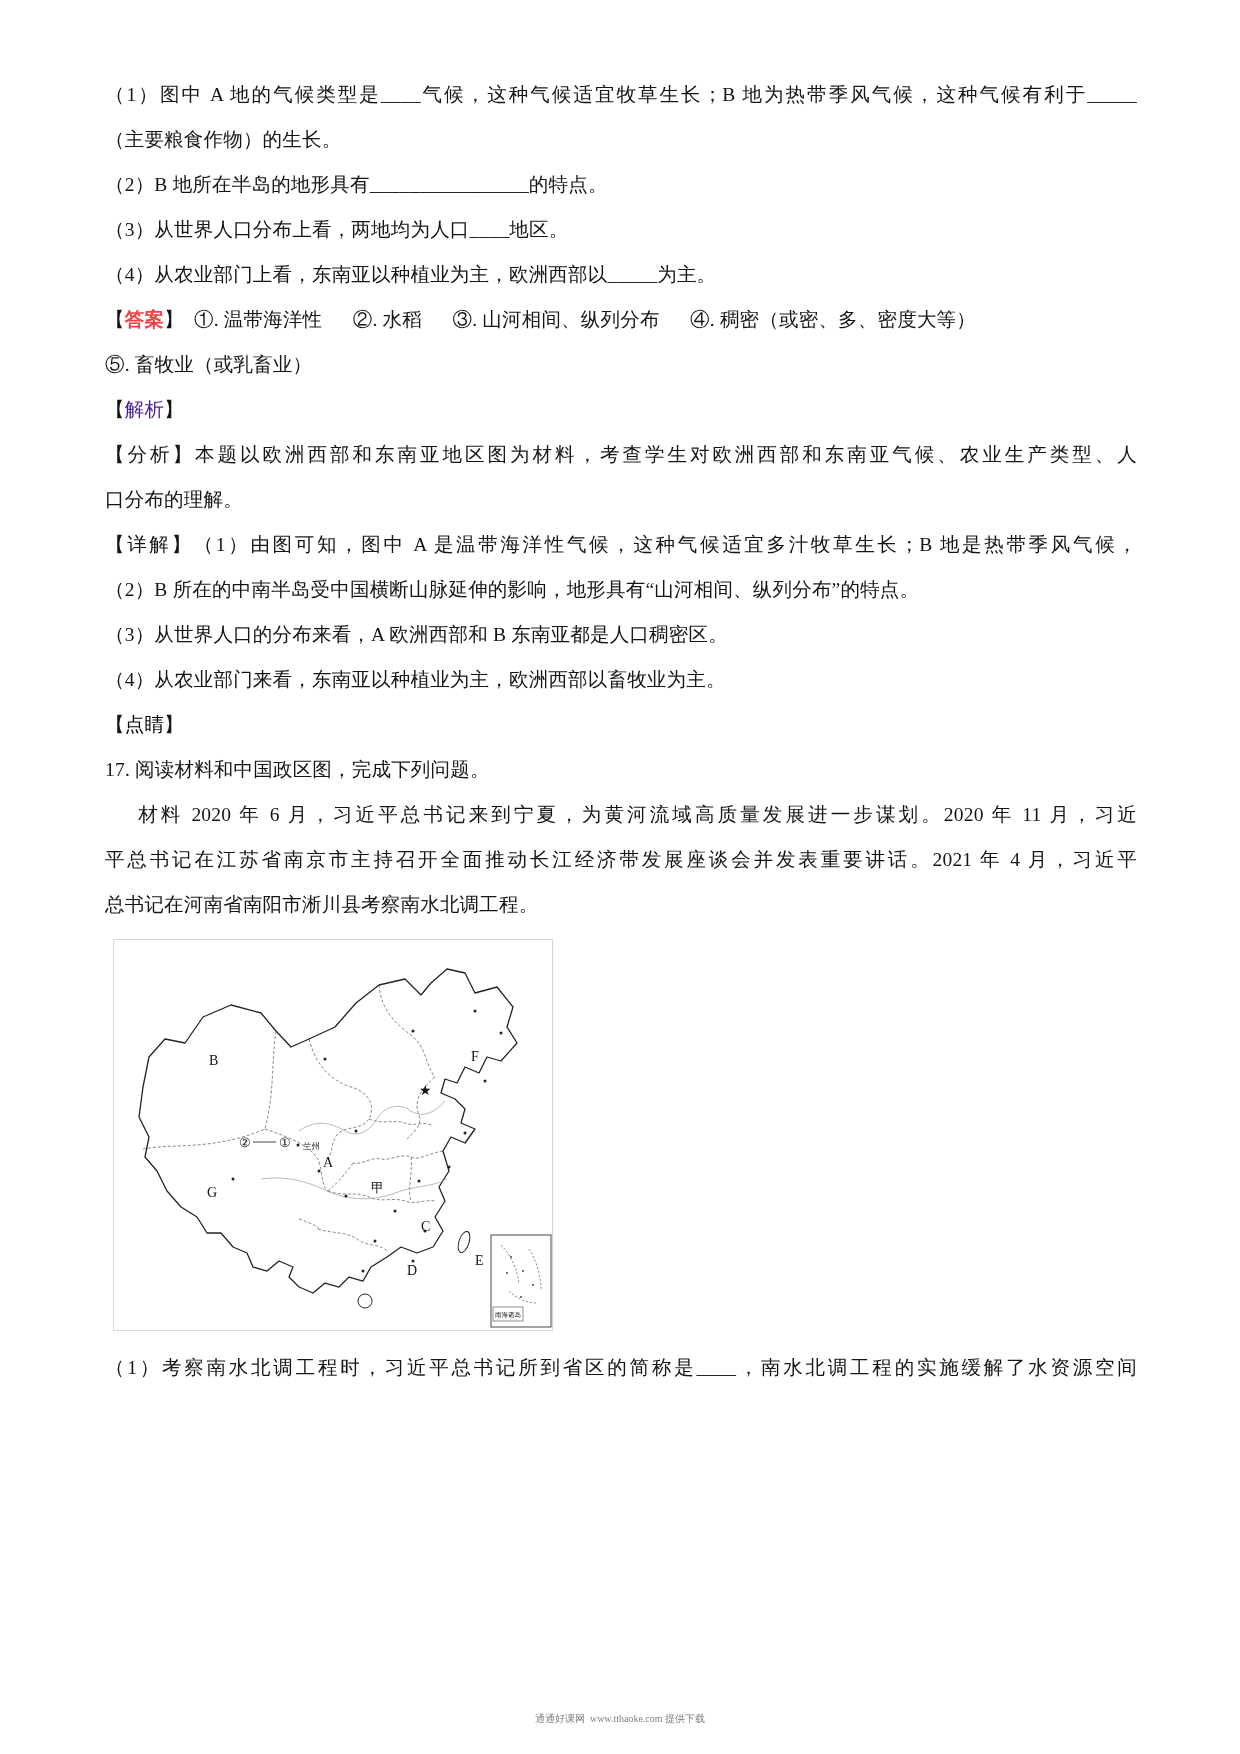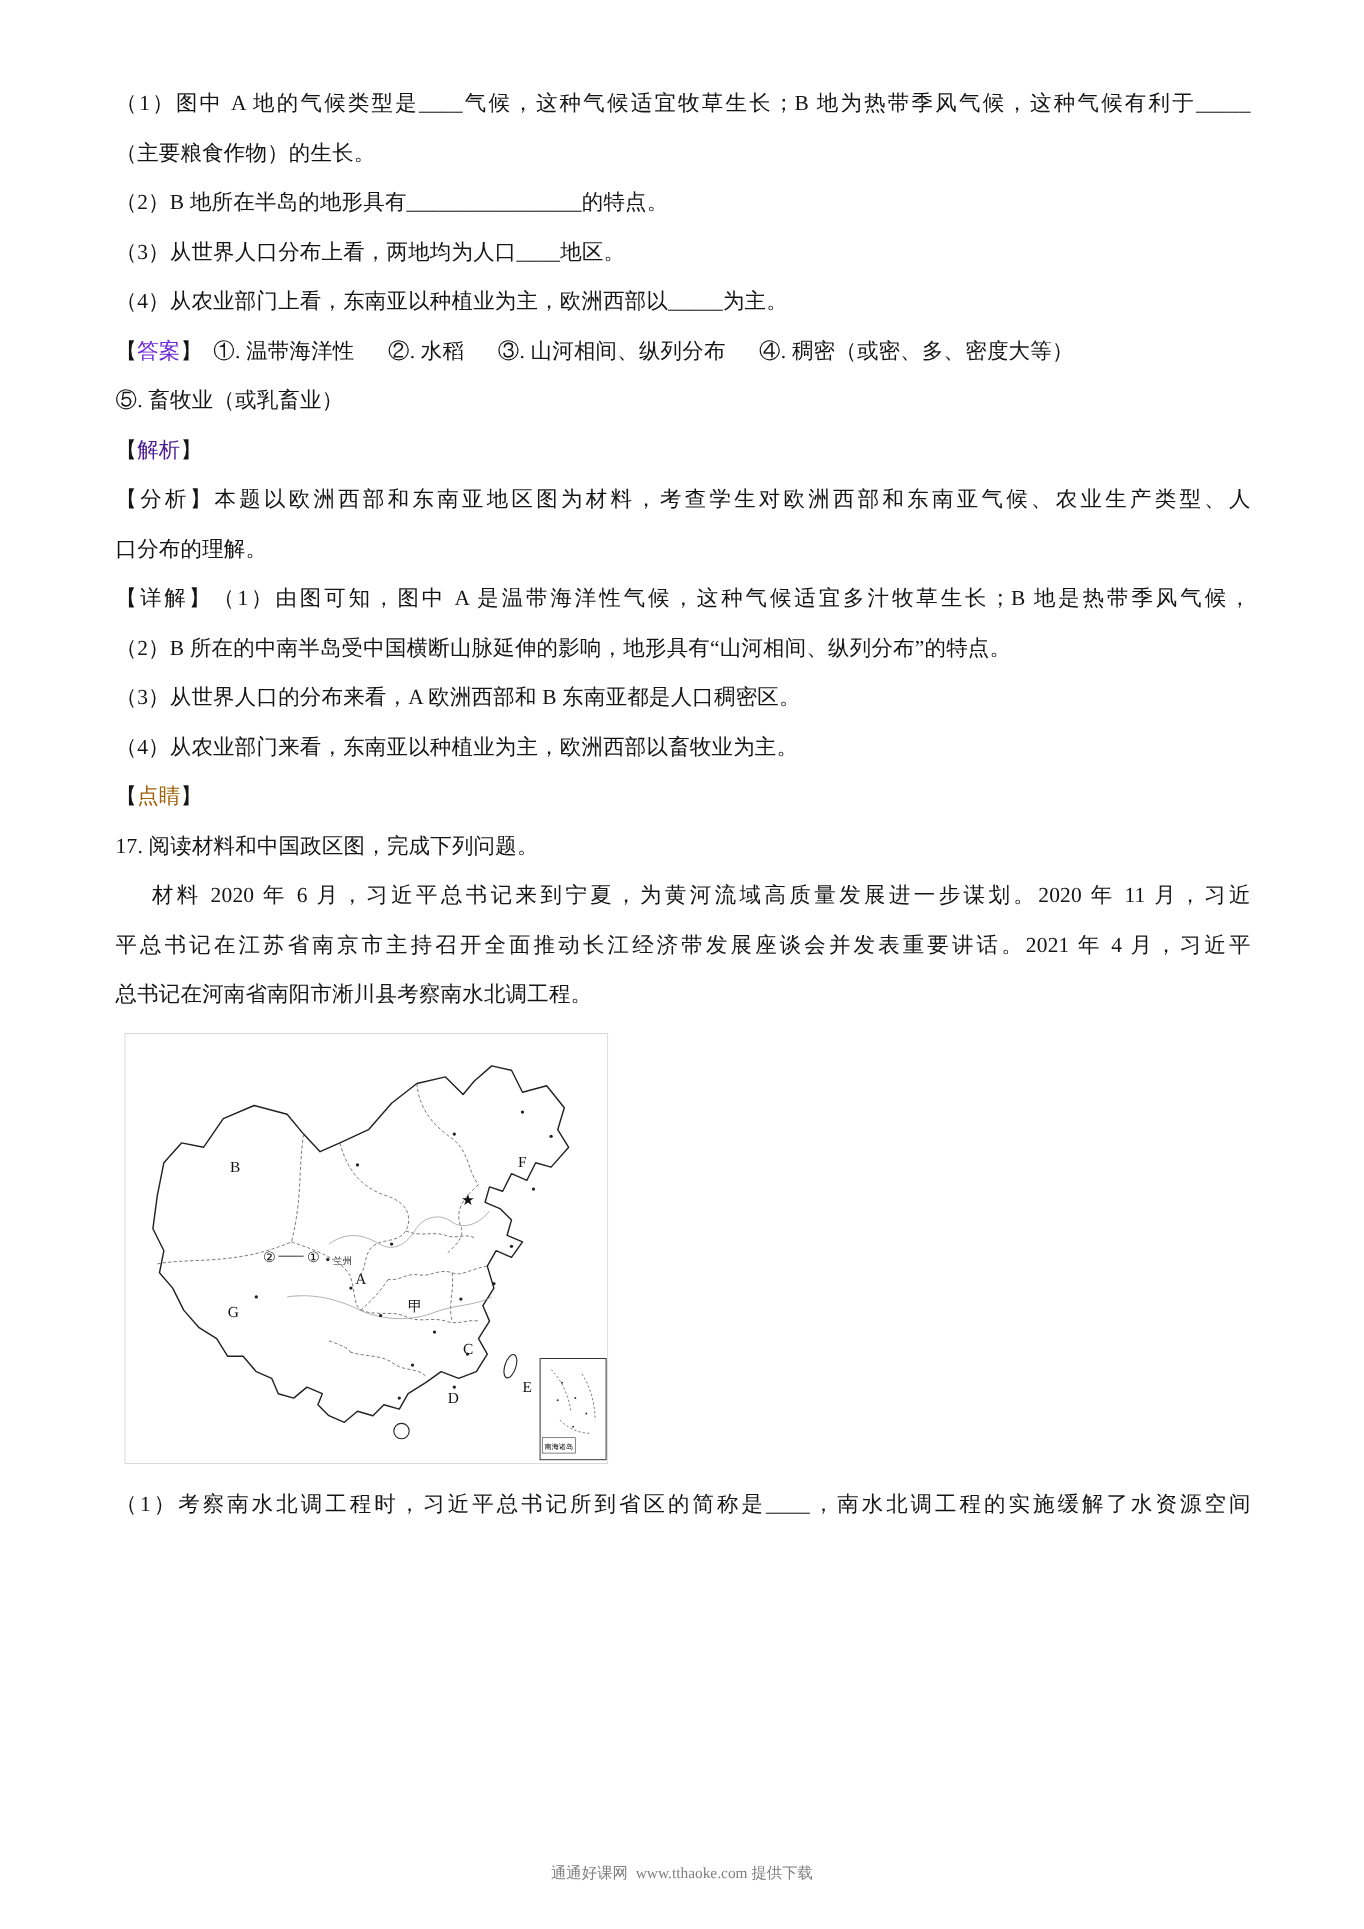--- a/index.html
+++ b/index.html
@@ -21,34 +21,34 @@
   }
   .line {
     margin: 0;
     line-height: 45px;
     font-size: 19.5px;
     letter-spacing: 0.2px;
   }
   .j { text-align: justify; text-align-last: justify; }
   .pre { white-space: pre-wrap; }
   .indent { text-indent: 1.7em; }
-  .c-answer { color: #6d28d9; }
+  .c-answer { color: #ef4444; font-weight: bold; }
   .c-jiexi  { color: #4c1d95; }
-  .c-dianjing { color: #a16207; }
+  .c-dianjing { color: #000000; }
   .map-wrap {
     margin: 12px 0 10px 8px;
     width: 442px;
   }
   .footer {
     position: absolute;
     left: 0;
     right: 0;
-    bottom: 42px;
+    bottom: 28px;
     text-align: center;
-    font-size: 14px;
+    font-size: 10px;
     color: #7f7f7f;
     font-family: "Liberation Serif", "DejaVu Serif", serif;
   }
 </style>
 </head>
 <body>
 
 <div class="page">
   <div class="content">
 

